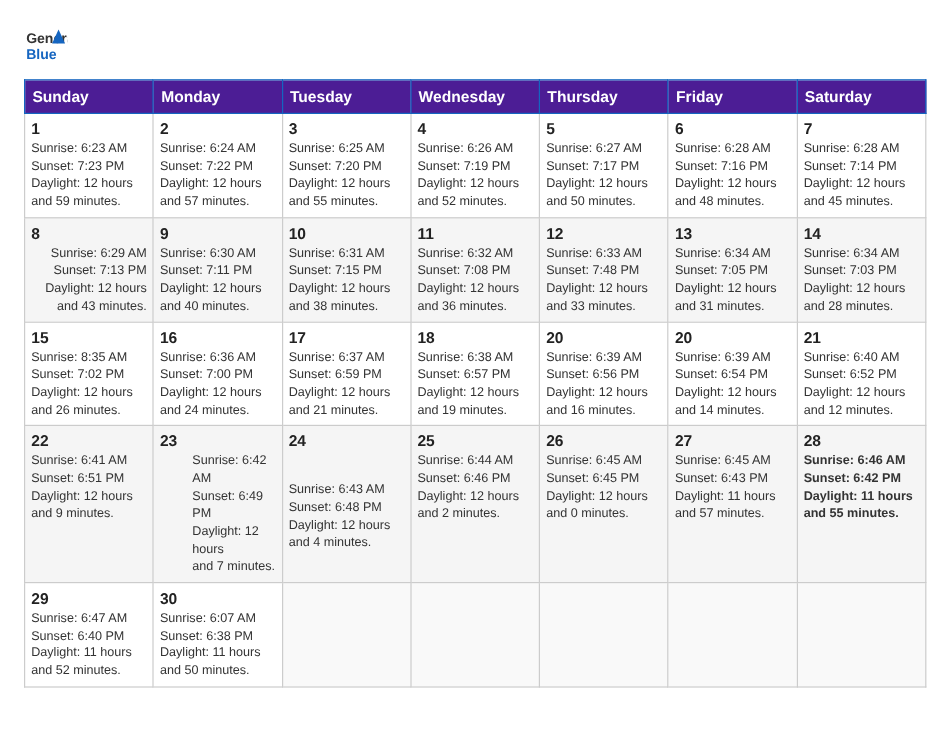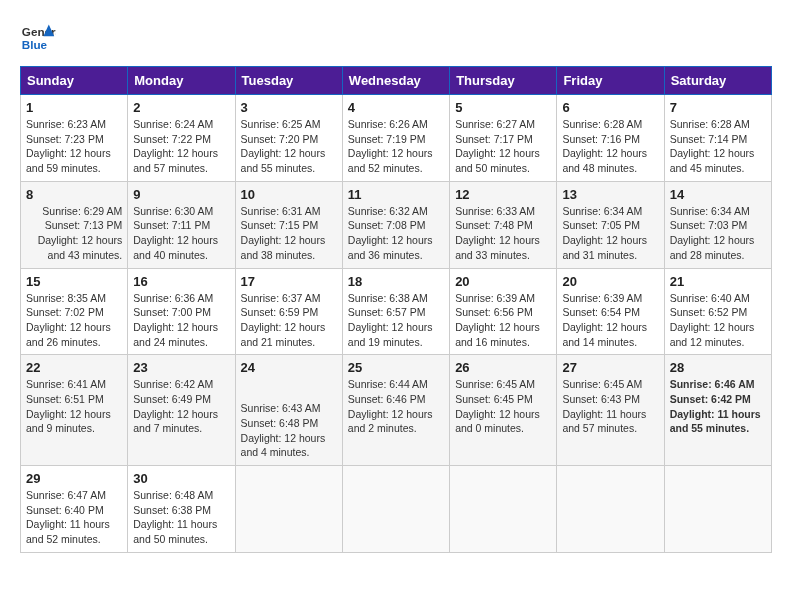--- a/index.html
+++ b/index.html
@@ -264,21 +264,21 @@
       <tr>
         <td>
           <span class="day-number">22</span>
           <div class="day-info" style="white-space: pre-line;">Sunrise: 6:41 AM
 Sunset: 6:51 PM
 Daylight: 12 hours
 and 9 minutes.</div>
         </td>
         <td>
           <span class="day-number">23</span>
-          <div class="day-info" style="white-space: pre-line;">Sunrise: 6:42 AM
+          <div class="day-info" style="white-space: pre-line; margin-left: 27px;">Sunrise: 6:42 AM
 Sunset: 6:49 PM
 Daylight: 12 hours
 and 7 minutes.</div>
         </td>
         <td>
           <span class="day-number">24</span>
           <div class="day-info" style="white-space: pre-line; margin-top: 26px;">Sunrise: 6:43 AM
 Sunset: 6:48 PM
 Daylight: 12 hours
 and 4 minutes.</div>
@@ -315,21 +315,21 @@
       <tr>
         <td>
           <span class="day-number">29</span>
           <div class="day-info" style="white-space: pre-line;">Sunrise: 6:47 AM
 Sunset: 6:40 PM
 Daylight: 11 hours
 and 52 minutes.</div>
         </td>
         <td>
           <span class="day-number">30</span>
-          <div class="day-info" style="white-space: pre-line;">Sunrise: 6:48 AM
+          <div class="day-info" style="white-space: pre-line;">Sunrise: 6:07 AM
 Sunset: 6:38 PM
 Daylight: 11 hours
 and 50 minutes.</div>
         </td>
         <td class="empty-cell"></td>
         <td class="empty-cell"></td>
         <td class="empty-cell"></td>
         <td class="empty-cell"></td>
         <td class="empty-cell"></td>
       </tr>

